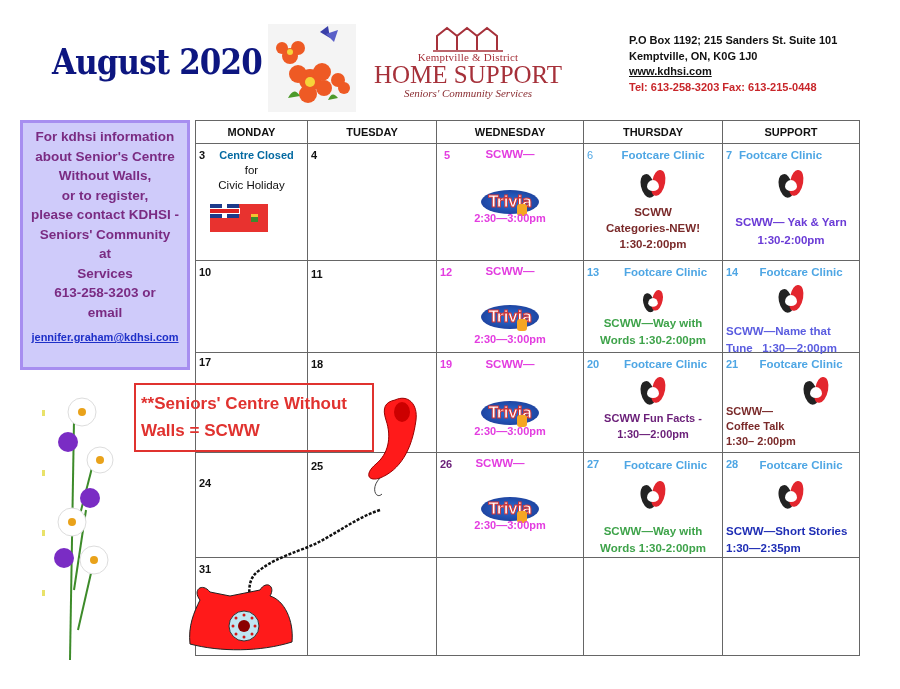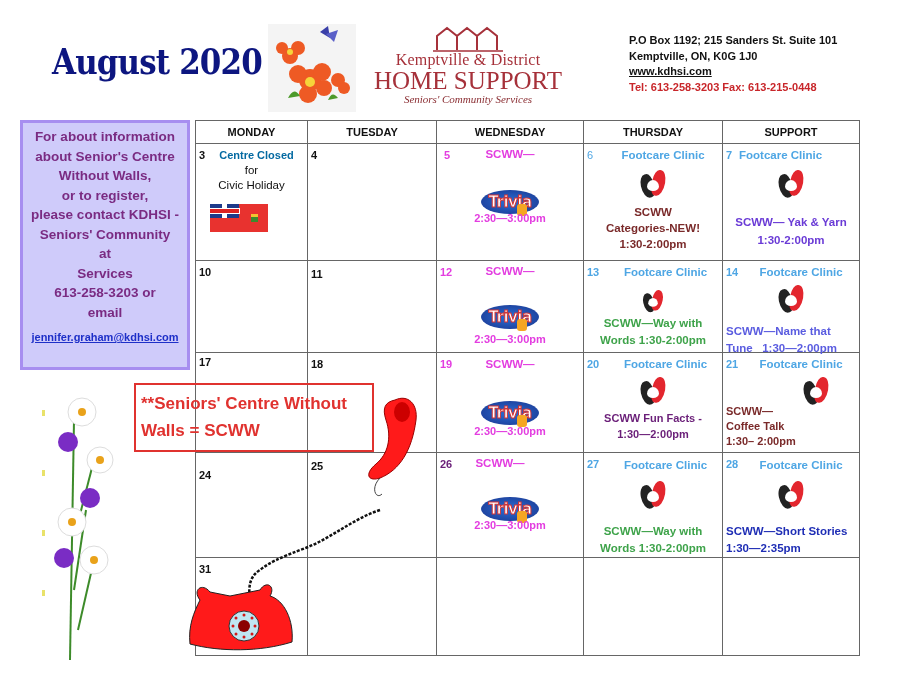--- a/index.html
+++ b/index.html
@@ -1,21 +1,21 @@
 <!DOCTYPE html>
 <html><head>
 <meta charset="utf-8">
 <style>
   * { box-sizing: border-box; margin: 0; padding: 0; }
   body { width: 900px; height: 689px; background: #ffffff; position: relative; overflow: hidden; font-family: "Liberation Sans", "DejaVu Sans", sans-serif; }
   .abs { position: absolute; }
   .title { left: 52px; top: 40px; font-family: "DejaVu Serif", "Liberation Serif", serif; font-weight: bold; font-size: 36px; color: #0d1680; letter-spacing: -1px; transform: scaleX(0.86); transform-origin: left center; }
   .flower-box { left: 268px; top: 24px; width: 88px; height: 88px; background: #f4f4f4; }
   .logo { left: 368px; top: 26px; width: 200px; height: 88px; text-align: center; color: #a6313a; }
-  .logo .l1 { font-family: "Liberation Serif", serif; font-size: 16px; margin-top: 25px; letter-spacing: 0.2px; }
+  .logo .l1 { font-family: "Liberation Serif", serif; font-size: 11px; margin-top: 25px; letter-spacing: 0.2px; }
   .logo .l2 { font-family: "Liberation Serif", serif; font-size: 25px; line-height: 24px; }
   .logo .l3 { font-family: "Liberation Serif", serif; font-style: italic; font-size: 11px; color: #8a2d32; }
   .addr { left: 629px; top: 33px; font-size: 11px; font-weight: bold; line-height: 15.5px; color: #111; }
   .addr .link { text-decoration: underline; }
   .addr .tel { color: #c8262a; }
   .info { left: 20px; top: 120px; width: 170px; height: 250px; background: #cfcbfa; border: 3px solid #a78ef0; text-align: center; color: #7a2b82; font-weight: bold; font-size: 13.5px; line-height: 19.5px; padding-top: 4px; }
   .info .email { display: block; margin-top: 6px; font-size: 11px; color: #1d2fc8; text-decoration: underline; }
   table.cal { position: absolute; left: 195px; top: 120px; border-collapse: collapse; table-layout: fixed; }
   table.cal th, table.cal td { border: 1.5px solid #666; vertical-align: top; }
   table.cal th { height: 23px; font-size: 11px; font-weight: bold; color: #111; text-align: center; vertical-align: middle; }
@@ -86,21 +86,21 @@
 </div>
 
 <div class="abs addr">
   <div>P.O Box 1192; 215 Sanders St. Suite 101</div>
   <div>Kemptville, ON, K0G 1J0</div>
   <div class="link">www.kdhsi.com</div>
   <div class="tel">Tel: 613-258-3203 Fax: 613-215-0448</div>
 </div>
 
 <div class="abs info">
-  <div>For about information</div>
+  <div>For kdhsi information</div>
   <div>about Senior's Centre</div>
   <div>Without Walls,</div>
   <div>or to register,</div>
   <div>please contact KDHSI -</div>
   <div>Seniors' Community</div>
   <div>at</div>
   <div>Services</div>
   <div>613-258-3203 or</div>
   <div>email</div>
   <a class="email">jennifer.graham@kdhsi.com</a>
@@ -291,21 +291,21 @@
       <div class="abs brown" style="top:52px;left:3px;font-size:11px;">SCWW—</div>
       <div class="abs brown" style="top:67px;left:3px;font-size:11px;">Coffee Talk</div>
       <div class="abs brown" style="top:82px;left:3px;font-size:11px;">1:30– 2:00pm</div>
     </div>
         </td>
   </tr>
 
   <tr class="r4">
     <td>
           <div class="cell">
-      <span class="dnum" style="top:16px;">24</span>
+      <span class="dnum" style="top:24px;">24</span>
     </div>
         </td>
     <td>
           <div class="cell">
       <span class="dnum" style="top:7px;">25</span>
     </div>
         </td>
     <td>
           <div class="cell">
       <span class="dnum purple">26</span>

